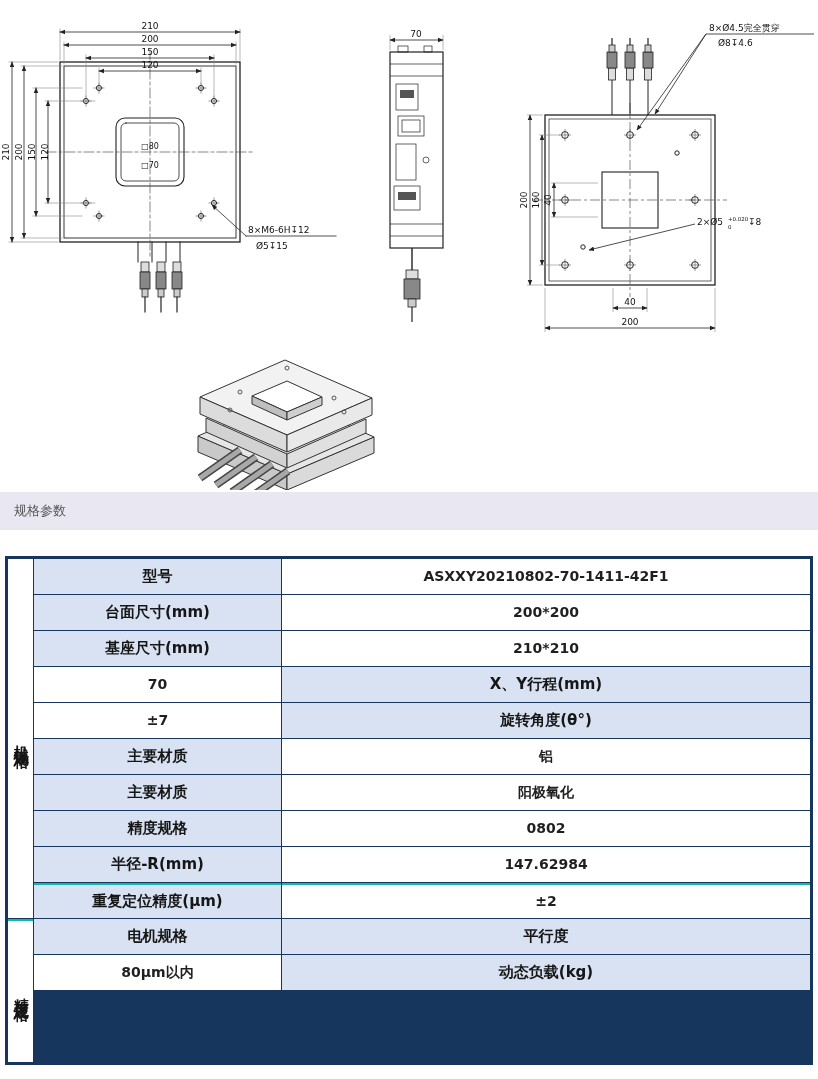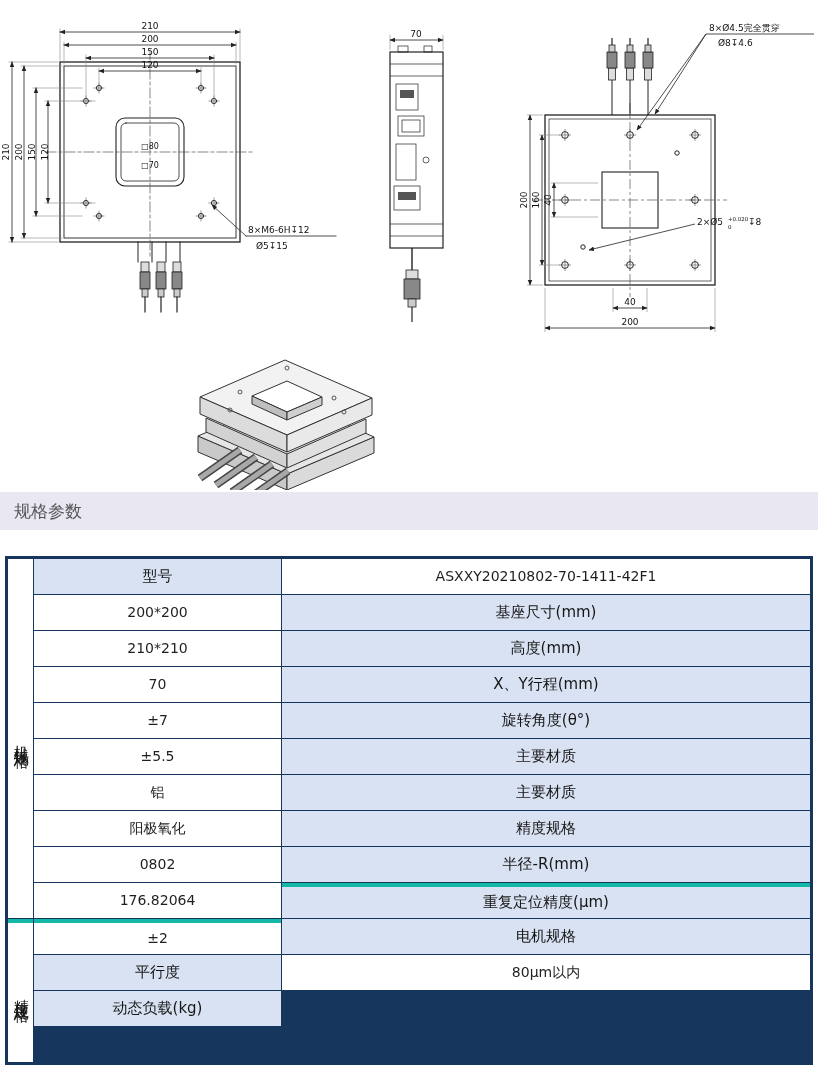--- a/index.html
+++ b/index.html
@@ -9,37 +9,37 @@
     font-family:"DejaVu Sans","Liberation Sans",sans-serif; color:#111; overflow:hidden;
   }
   .drawings { position:absolute; left:0; top:0; }
   .drawings text { font-family:"DejaVu Sans","Liberation Sans",sans-serif; fill:#111; }
   .dimtxt { font-size:9px; }
   .notetxt { font-size:9px; }
   .smalltxt { font-size:8px; }
 
   .section-header {
     position:absolute; left:0; top:492px; width:818px; height:38px;
-    background:#e8e7f2; color:#575757; font-size:17px;
+    background:#e8e7f2; color:#575757; font-size:13px;
     display:flex; align-items:center; padding-left:14px;
   }
 
   .spec-table {
     position:absolute; left:5px; top:556px; width:808px;
     display:grid; grid-template-columns:25px 247px 1fr;
     grid-auto-rows:35px; gap:1px;
     background:#17365d; border:3px solid #17365d;
   }
   .cell {
     background:#ffffff; display:flex; align-items:center; justify-content:center;
-    font-size:14px; color:#1f1f1f; text-align:center; line-height:1.15;
+    font-size:14px; color:#1f1f1f; text-align:center; line-height:1.15;font-weight:bold;
   }
   .cell.label { background:#d9e2f3; font-size:15px; color:#161616; }
   .cell.group { background:#ffffff; }
-  .thick-top { border-top:4px solid #14b8a6; }
+  .thick-top { border-top:2px solid #14b8a6; }
   .vtext {
     writing-mode:vertical-lr; text-orientation:upright;
     font-size:15px; letter-spacing:3px; color:#161616;
   }
 </style>
 </head>
 <body>
 
 <div class="page">
 
@@ -314,45 +314,44 @@
 
   <div class="spec-table">
 
     <div class="cell group" style="grid-row:1 / span 10; grid-column:1;">
       <span class="vtext">机械规格</span>
     </div>
 
     <div class="cell label">型号</div>
     <div class="cell value">ASXXY20210802-70-1411-42F1</div>
 
+    <div class="cell label">台面尺寸(mm)</div>
     <div class="cell value">200*200</div>
 
     <div class="cell label">基座尺寸(mm)</div>
     <div class="cell value">210*210</div>
 
-    <div class="cell label">高度(mm)</div>
     <div class="cell value">70</div>
 
     <div class="cell label">X、Y行程(mm)</div>
     <div class="cell value">±7</div>
 
     <div class="cell label">旋转角度(θ°)</div>
-    <div class="cell value">±5.5</div>
 
     <div class="cell label">主要材质</div>
     <div class="cell value">铝</div>
 
     <div class="cell label">主要材质</div>
     <div class="cell value">阳极氧化</div>
 
     <div class="cell label">精度规格</div>
     <div class="cell value">0802</div>
 
     <div class="cell label">半径-R(mm)</div>
-    <div class="cell value">176.82064</div>
+    <div class="cell value">147.62984</div>
 
     <div class="cell group thick-top" style="grid-row:11 / span 4; grid-column:1;">
       <span class="vtext">精度规格</span>
     </div>
 
     <div class="cell label thick-top">重复定位精度(μm)</div>
     <div class="cell value thick-top">±2</div>
 
     <div class="cell label">电机规格</div>
 

